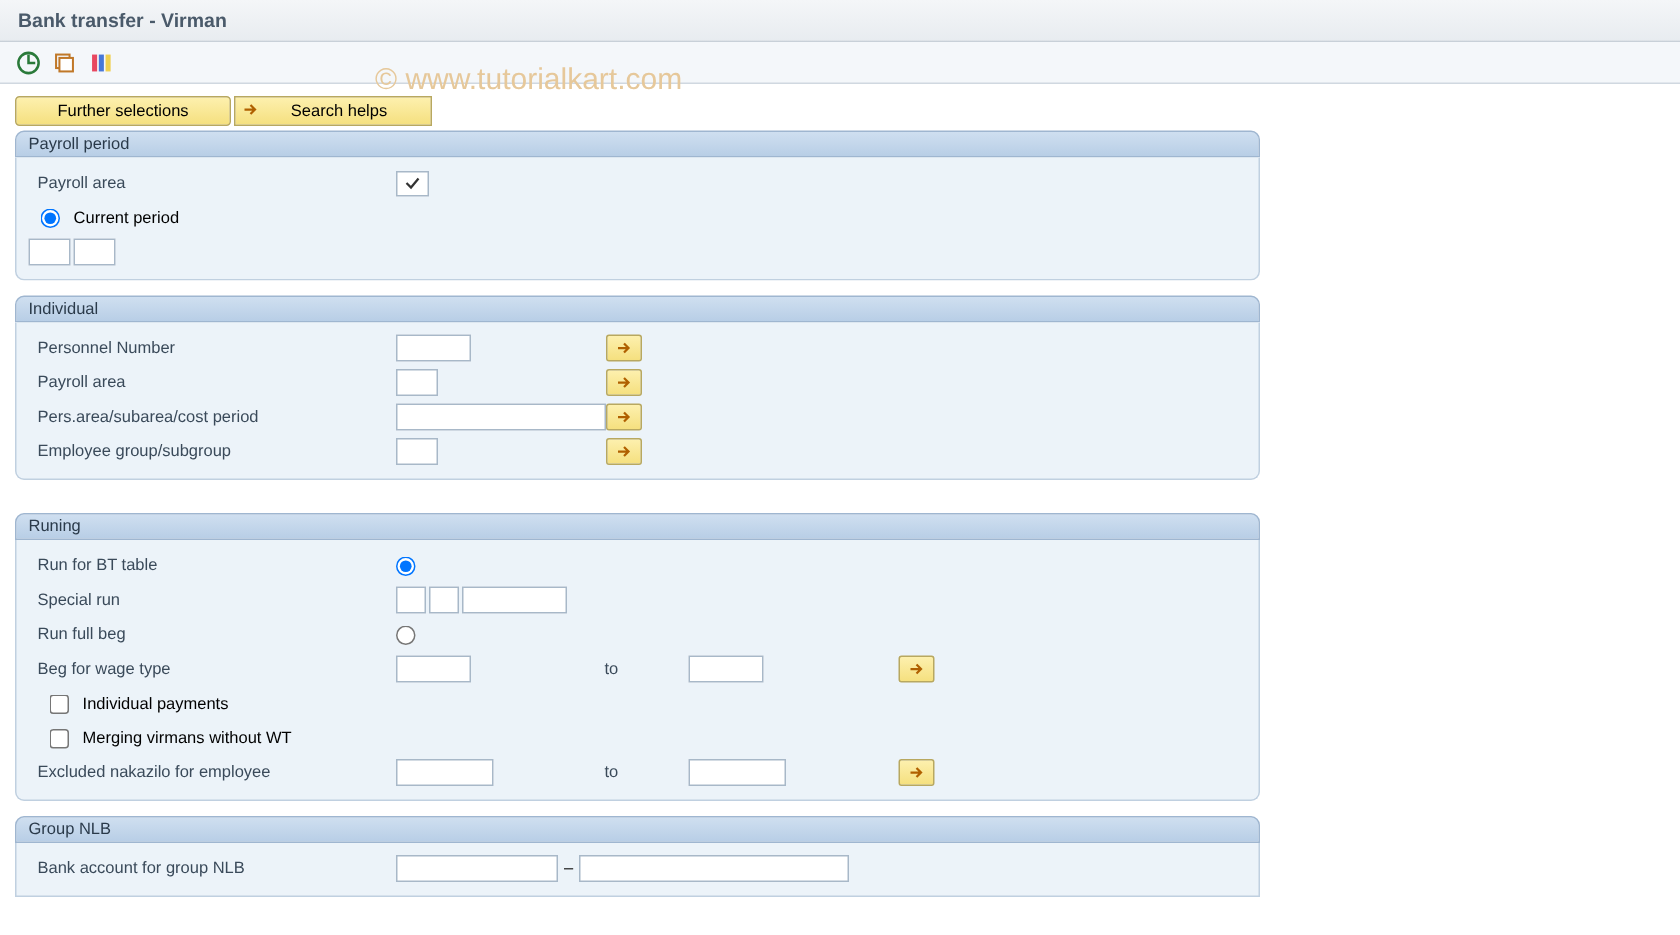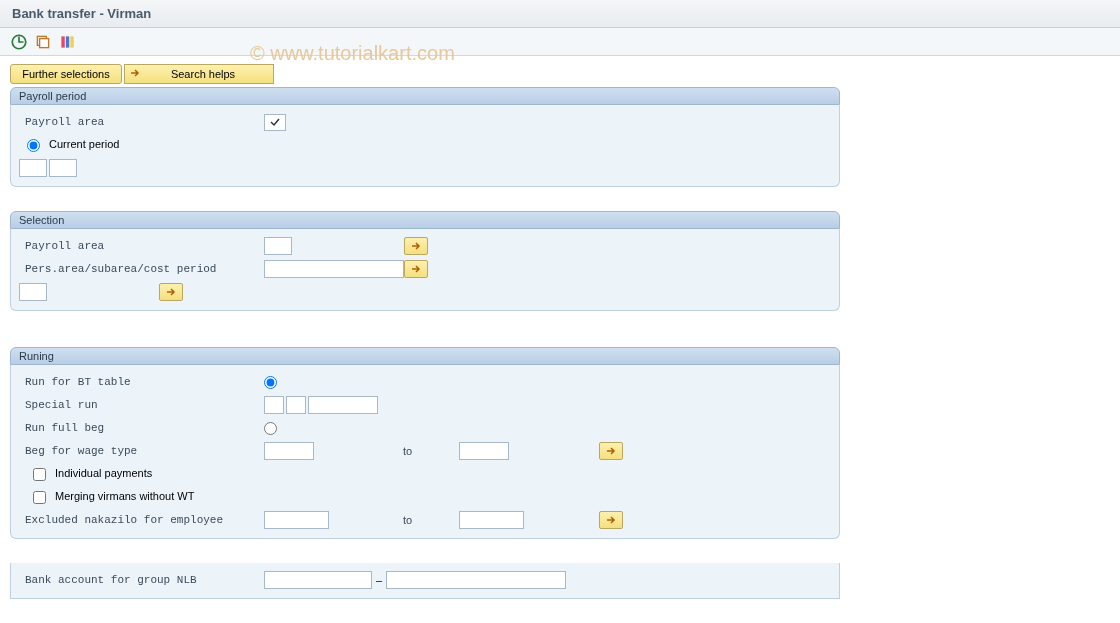--- a/index.html
+++ b/index.html
@@ -67,21 +67,21 @@
       cursor: pointer;
       display: inline-flex;
       align-items: center;
       height: 20px;
       white-space: nowrap;
     }
     .yellow-button:first-child { border-radius: 3px; }
     .yellow-button.with-icon { padding-left: 4px; }
     .yellow-button .btn-icon { margin-right: 4px; }
     .panel {
-      margin-bottom: 24px;
+      margin-bottom: 10px;
       border-radius: 6px;
       overflow: visible;
     }
     .panel-header {
       background: linear-gradient(to bottom, #cfdff0 0%, #b8cee6 100%);
       border: 1px solid #9fb6d0;
       border-radius: 6px 6px 0 0;
       padding: 2px 8px;
       font-size: 11px;
       color: #2a3a4a;
@@ -99,21 +99,20 @@
     .row {
       display: flex;
       align-items: center;
       min-height: 22px;
       margin-bottom: 1px;
     }
     .label {
       width: 245px;
       padding-left: 6px;
       color: #3a4a5a;
-      font-family: Liberation Mono, monospace;
     }
     .radio-row { padding-left: 8px; }
     .radio-row input[type=radio] { margin-right: 6px; vertical-align: middle; }
     .chk-row input[type=checkbox] { margin-left: 14px; margin-right: 6px; vertical-align: middle; }
     input.sap-input {
       border: 1px solid #a8b8c8;
       background: #fff;
       height: 18px;
       padding: 0 2px;
       font-size: 11px;
@@ -164,24 +163,24 @@
         <rect x="7" y="3" width="3" height="10" fill="#4878d8"></rect>
         <rect x="11" y="3" width="3" height="10" fill="#f0d050"></rect>
       </svg>
   </span>
 </div>
 
 <div class="watermark">© www.tutorialkart.com</div>
 
 <div class="content" style="width:850px;">
   <div class="top-buttons">
-    <button class="yellow-button" style="width:112px; justify-content:center;">
+    <button class="yellow-button" style="width:144px; justify-content:center;">
       <span>Further selections</span>
     </button>
-    <button class="yellow-button with-icon" style="width:150px; margin-left:2px;">
+    <button class="yellow-button with-icon" style="width:132px; margin-left:2px;">
       <span class="btn-icon">
         <svg width="12" height="12" viewBox="0 0 12 12">
             <path d="M2 6 L9 6 M6 3 L9 6 L6 9" stroke="#b06000" stroke-width="1.5" fill="none"></path>
           </svg>
       </span>
       <span style="flex:1; text-align:center;">Search helps</span>
     </button>
   </div>
 
   <div class="panel">
@@ -202,41 +201,51 @@
         </label>
       </div>
       <div class="row">
         <input class="sap-input small" style="">
         <input class="sap-input small" style="margin-left: 2px;">
       </div>
     </div>
   </div>
 
   <div class="panel">
-    <div class="panel-header">Selection</div>
+    <div class="panel-header">Individual</div>
     <div class="panel-body">
+      <div class="row">
+        <span class="label">Personnel Number</span>
+        <span style="width:140px;"><input class="sap-input med" style=""></span>
+        <span class="multi-btn">
+          <svg viewBox="0 0 12 12">
+              <path d="M2 6 L9 6 M6 3 L9 6 L6 9" stroke="#b06000" stroke-width="1.5" fill="none"></path>
+            </svg>
+        </span>
+      </div>
       <div class="row">
         <span class="label">Payroll area</span>
         <span style="width:140px;"><input class="sap-input small" style=""></span>
         <span class="multi-btn">
           <svg viewBox="0 0 12 12">
               <path d="M2 6 L9 6 M6 3 L9 6 L6 9" stroke="#b06000" stroke-width="1.5" fill="none"></path>
             </svg>
         </span>
       </div>
       <div class="row">
         <span class="label">Pers.area/subarea/cost period</span>
         <span style="width:140px;"><input class="sap-input xwide" style=""></span>
         <span class="multi-btn">
           <svg viewBox="0 0 12 12">
               <path d="M2 6 L9 6 M6 3 L9 6 L6 9" stroke="#b06000" stroke-width="1.5" fill="none"></path>
             </svg>
         </span>
       </div>
       <div class="row">
+        <span class="label">Employee group/subgroup</span>
         <span style="width:140px;"><input class="sap-input small" style=""></span>
         <span class="multi-btn">
           <svg viewBox="0 0 12 12">
               <path d="M2 6 L9 6 M6 3 L9 6 L6 9" stroke="#b06000" stroke-width="1.5" fill="none"></path>
             </svg>
         </span>
       </div>
     </div>
   </div>
 
@@ -290,20 +299,21 @@
         <span class="multi-btn">
           <svg viewBox="0 0 12 12">
               <path d="M2 6 L9 6 M6 3 L9 6 L6 9" stroke="#b06000" stroke-width="1.5" fill="none"></path>
             </svg>
         </span>
       </div>
     </div>
   </div>
 
   <div class="panel">
+    <div class="panel-header">Group NLB</div>
     <div class="panel-body" style="border-radius:0;">
       <div class="row">
         <span class="label">Bank account for group NLB</span>
         <input class="sap-input wide" style="">
         <span class="sep-dash">–</span>
         <input class="sap-input" style="width: 180px;">
       </div>
     </div>
   </div>
 

